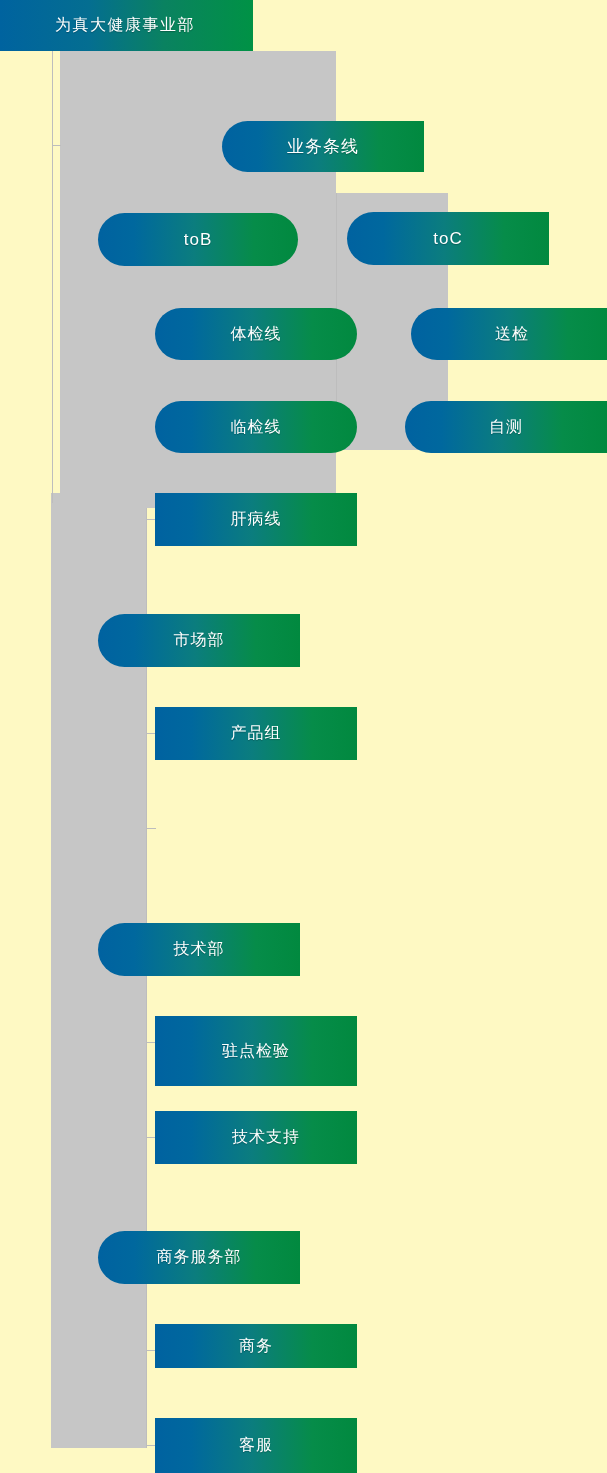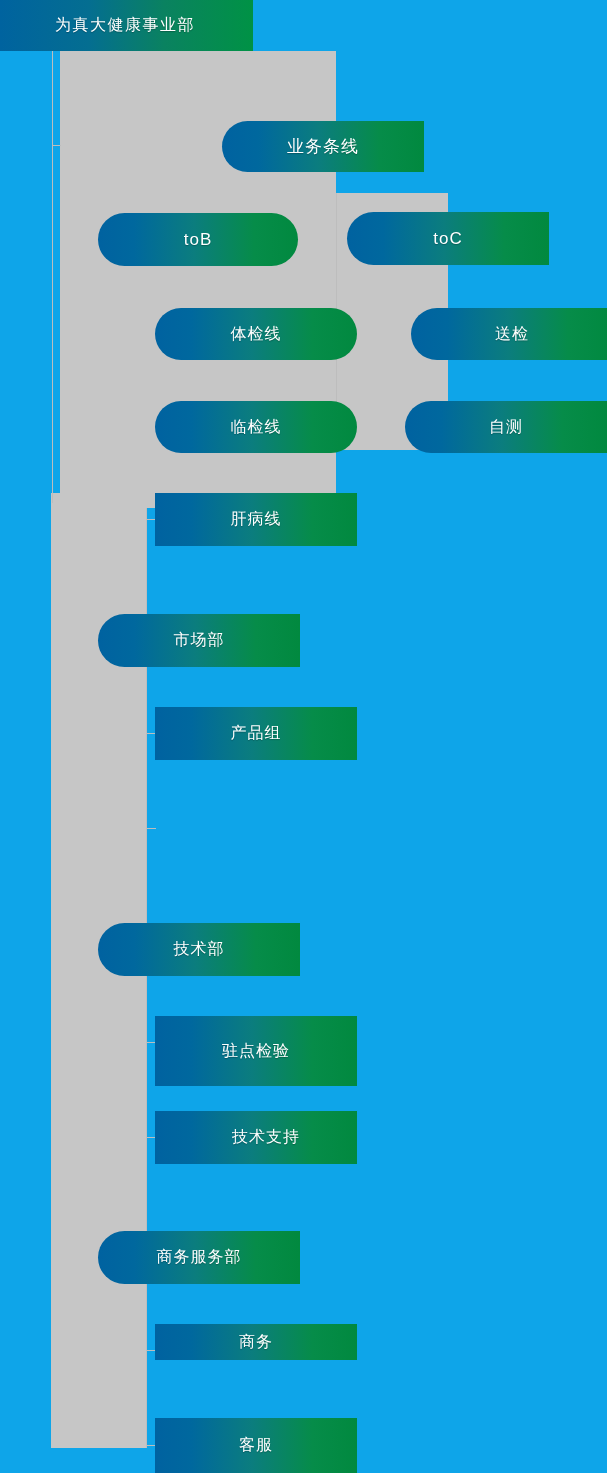--- a/index.html
+++ b/index.html
@@ -7,21 +7,21 @@
     padding: 0;
     background: #ffffff;
   }
   body {
     font-family: "Liberation Sans", "DejaVu Sans", sans-serif;
   }
   #canvas {
     position: relative;
     width: 607px;
     height: 1473px;
-    background: #0ea5e9;
+    background: #fef9c3;
     overflow: hidden;
   }
 
   
   .band {
     position: absolute;
     background: #c6c6c6;
   }
   .rule-v {
     position: absolute;
@@ -146,21 +146,21 @@
   </div>
 
   <div class="node square f16" style="left:155px; top:1111px; width:202px; height:53px;padding-left:20px;">
     <span class="node-label">技术支持</span>
   </div>
 
   <div class="node cap-left f16" style="left:98px; top:1231px; width:202px; height:53px;">
     <span class="node-label">商务服务部</span>
   </div>
 
-  <div class="node square f16" style="left:155px; top:1324px; width:202px; height:36px;">
+  <div class="node square f16" style="left:155px; top:1324px; width:202px; height:44px;">
     <span class="node-label">商务</span>
   </div>
 
   <div class="node square f16" style="left:155px; top:1418px; width:202px; height:55px;">
     <span class="node-label">客服</span>
   </div>
 
 </div>
 
 </body></html>

